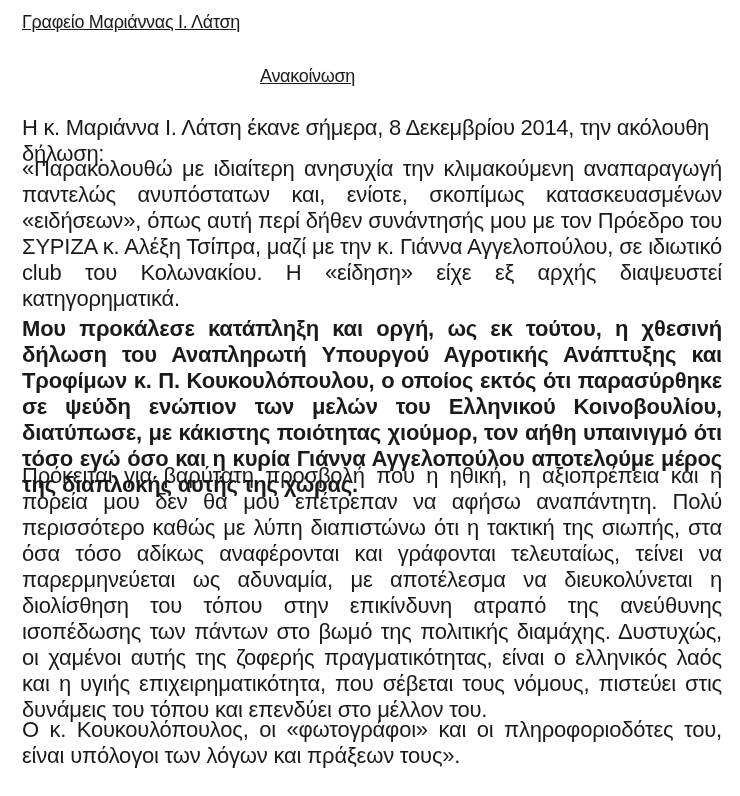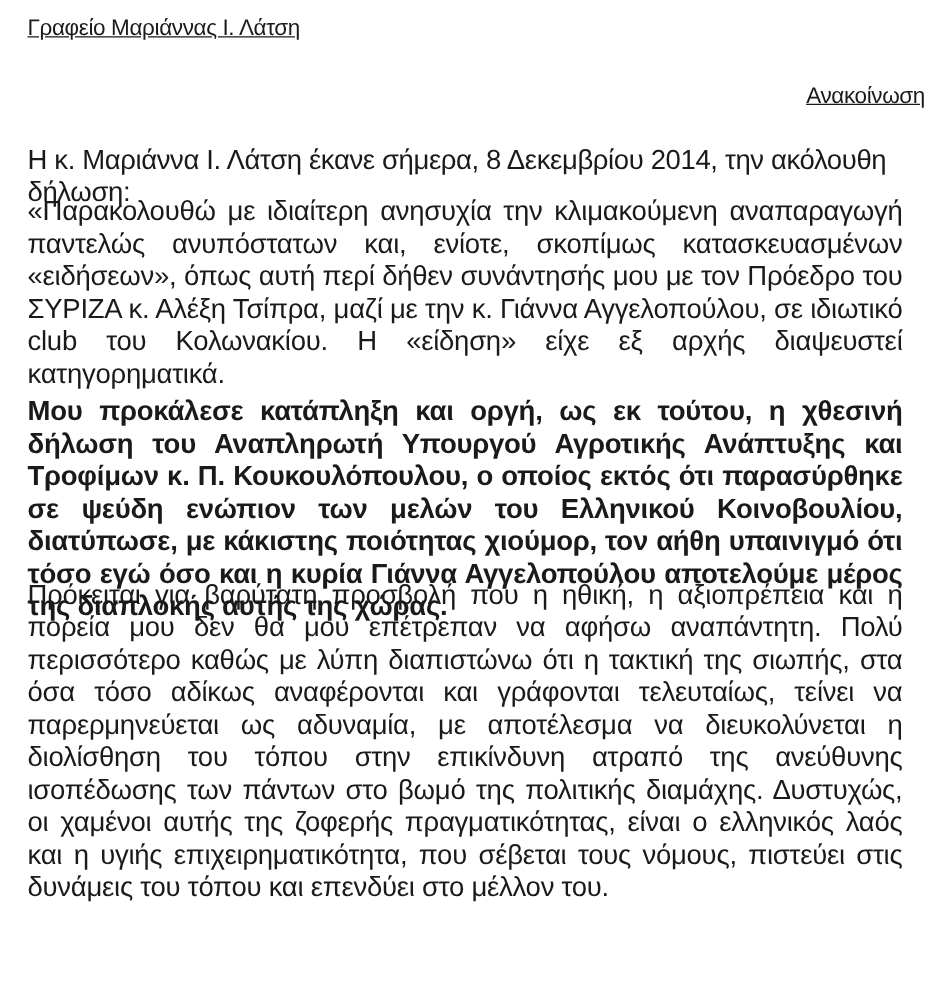--- a/index.html
+++ b/index.html
@@ -10,21 +10,21 @@
       position: relative;
     }
     .page { position: absolute; left: 0; top: 0; width: 676px; height: 796px; }
     .office {
       position: absolute; left: 22px; top: 12px;
       font-size: 18px; text-decoration: underline;
       letter-spacing: -0.3px;
     }
     .title {
       position: absolute; left: 0; width: 740px; top: 66px;
-      text-align: right; padding-left: 260px; box-sizing: border-box;
+      text-align: left; padding-left: 260px; box-sizing: border-box;
       font-size: 18px; text-decoration: underline;
       letter-spacing: -0.3px;
     }
     .intro {
       position: absolute; left: 22px; top: 115px; width: 700px;
       font-size: 22px; letter-spacing: -0.3px;
     }
     .para {
       position: absolute; left: 22px; width: 700px;
       font-size: 22px; line-height: 26px;
@@ -38,13 +38,14 @@
 </head>
 <body>
 
 <div class="page">
   <div class="office">Γραφείο Μαριάννας Ι. Λάτση</div>
   <div class="title">Ανακοίνωση</div>
   <div class="intro">Η κ. Μαριάννα Ι. Λάτση έκανε σήμερα, 8 Δεκεμβρίου 2014, την ακόλουθη δήλωση:</div>
   <div class="para p1">«Παρακολουθώ με ιδιαίτερη ανησυχία την κλιμακούμενη αναπαραγωγή παντελώς ανυπόστατων και, ενίοτε, σκοπίμως κατασκευασμένων «ειδήσεων», όπως αυτή περί δήθεν συνάντησής μου με τον Πρόεδρο του ΣΥΡΙΖΑ κ. Αλέξη Τσίπρα, μαζί με την κ. Γιάννα Αγγελοπούλου, σε ιδιωτικό club του Κολωνακίου. Η «είδηση» είχε εξ αρχής διαψευστεί κατηγορηματικά.</div>
   <div class="para p2">Μου προκάλεσε κατάπληξη και οργή, ως εκ τούτου, η χθεσινή δήλωση του Αναπληρωτή Υπουργού Αγροτικής Ανάπτυξης και Τροφίμων κ. Π. Κουκουλόπουλου, ο οποίος εκτός ότι παρασύρθηκε σε ψεύδη ενώπιον των μελών του Ελληνικού Κοινοβουλίου, διατύπωσε, με κάκιστης ποιότητας χιούμορ, τον αήθη υπαινιγμό ότι τόσο εγώ όσο και η κυρία Γιάννα Αγγελοπούλου αποτελούμε μέρος της διαπλοκής αυτής της χώρας.</div>
   <div class="para p3">Πρόκειται για βαρύτατη προσβολή που η ηθική, η αξιοπρέπεια και η πορεία μου δεν θα μου επέτρεπαν να αφήσω αναπάντητη.  Πολύ περισσότερο καθώς με λύπη διαπιστώνω ότι η τακτική της σιωπής, στα όσα τόσο αδίκως αναφέρονται και γράφονται τελευταίως, τείνει να παρερμηνεύεται ως αδυναμία, με αποτέλεσμα να διευκολύνεται η διολίσθηση του τόπου στην επικίνδυνη ατραπό της ανεύθυνης ισοπέδωσης των πάντων στο βωμό της πολιτικής διαμάχης. Δυστυχώς, οι χαμένοι αυτής της ζοφερής πραγματικότητας, είναι ο ελληνικός λαός και η υγιής επιχειρηματικότητα, που σέβεται τους νόμους, πιστεύει στις δυνάμεις του τόπου και επενδύει στο μέλλον του.</div>
+  <div class="para p4">Ο κ. Κουκουλόπουλος, οι «φωτογράφοι» και οι πληροφοριοδότες του, είναι υπόλογοι των λόγων και πράξεων τους».</div>
 </div>
 
 </body></html>

